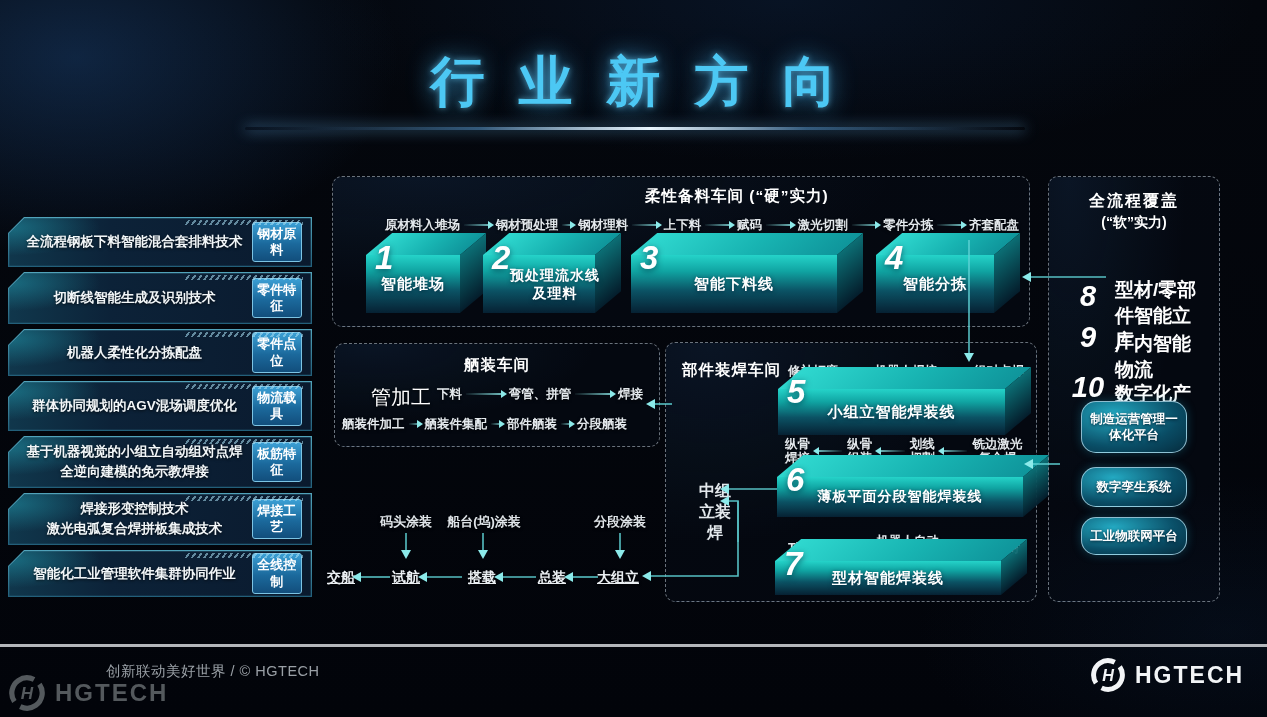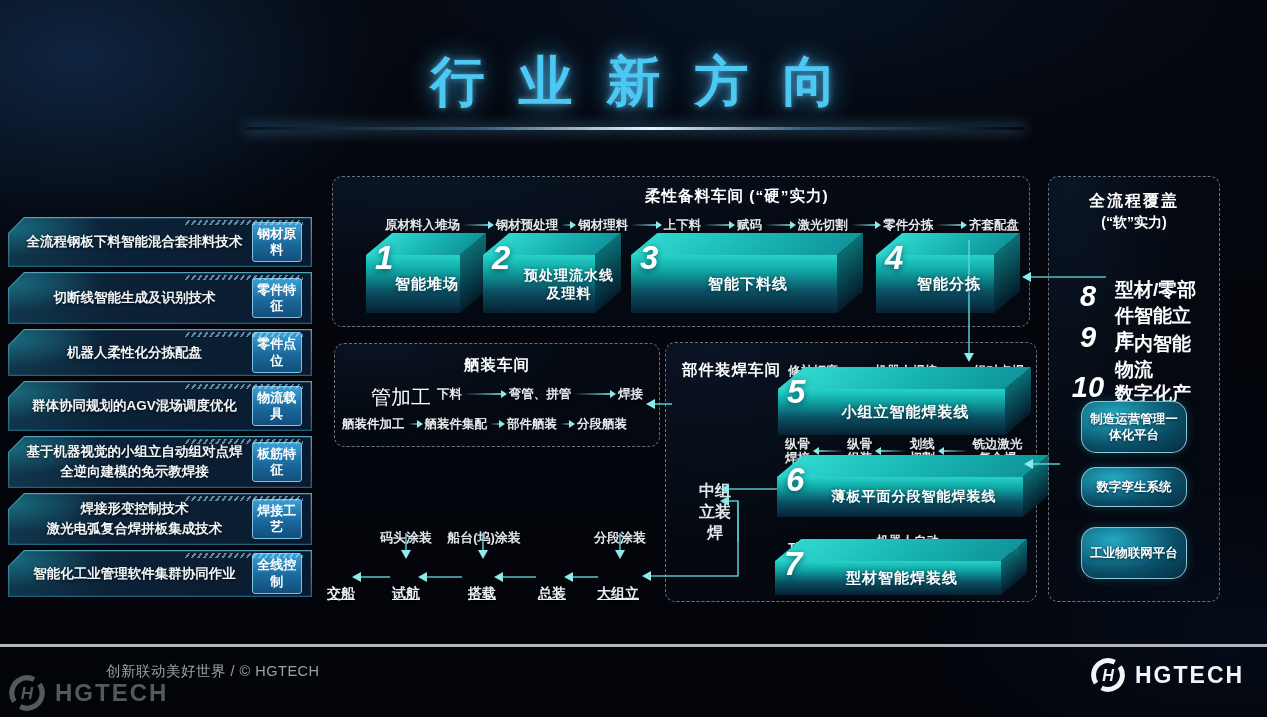--- a/index.html
+++ b/index.html
@@ -64,37 +64,37 @@
     background:linear-gradient(90deg,#2fd8cf,#18b4b2 55%,#0f959b);}
   .b-right{position:absolute;left:var(--w);top:22px;width:26px;height:var(--h);
     transform:skewY(-40deg);transform-origin:0 0;
     background:linear-gradient(180deg,rgba(12,116,122,.95),rgba(4,30,45,.95));}
   .b-front{position:absolute;left:0;top:22px;width:var(--w);height:var(--h);
     background:linear-gradient(180deg,#25d3c9 0%,#10a4a2 28%,#0b5264 62%,#062133 100%);}
   .b-num{position:absolute;left:9px;top:6px;font-style:italic;font-weight:800;font-size:33px;
     color:#fff;text-shadow:0 2px 6px rgba(0,40,60,.65);z-index:2;}
   .b-label{position:absolute;left:0;width:var(--w);top:calc(22px + var(--h)/2 - 9px);z-index:2;
     text-align:center;font-size:15px;font-weight:800;letter-spacing:1px;color:#fff;
-    text-shadow:0 1px 4px rgba(0,30,50,.75);line-height:1.25;padding-left:14px;}
+    text-shadow:0 1px 4px rgba(0,30,50,.75);line-height:1.25;}
   .b-label.two{top:calc(22px + var(--h)/2 - 17px);font-size:14px;margin-left:16px;}
   .b-label .l2:empty{display:none;}
   
   .cov-title{position:absolute;left:0;right:0;top:14px;text-align:center;font-size:16px;font-weight:800;letter-spacing:2px;}
   .cov-sub{position:absolute;left:0;right:0;top:37px;text-align:center;font-size:14px;font-weight:800;}
   .cov-item{position:absolute;left:20px;display:flex;align-items:center;}
   .cov-num{width:38px;text-align:center;font-style:italic;font-weight:800;font-size:29px;flex:none;}
   .cov-label{margin-left:8px;width:88px;font-size:19px;font-weight:800;line-height:1.35;margin-top:38px;}
   .plat{position:absolute;left:32px;width:106px;border-radius:15px;display:flex;align-items:center;justify-content:center;
     text-align:center;font-size:12.5px;font-weight:800;line-height:1.3;padding:2px 4px;box-sizing:border-box;
     background:radial-gradient(ellipse at 30% 25%,rgba(40,190,215,.85),rgba(10,80,105,.95) 60%,rgba(6,44,62,.98)),#083248;
     border:1px solid rgba(185,228,244,.75);box-shadow:0 0 10px rgba(30,150,180,.35);
     text-shadow:0 1px 3px rgba(0,20,35,.8);}
   
   .flabel{position:absolute;transform:translateX(-50%);white-space:nowrap;font-size:13px;
-    font-weight:600;color:#dfe4e8;text-shadow:0 1px 3px rgba(0,0,0,.8);margin-top:16px;}
+    font-weight:600;color:#dfe4e8;text-shadow:0 1px 3px rgba(0,0,0,.8);}
   .flabel.big{font-size:14px;font-weight:700;color:#eaeef2;text-decoration:underline;}
   .mid-label{position:absolute;width:46px;text-align:center;font-size:16px;font-weight:700;
     color:#e3e8ec;line-height:1.3;margin-left:12px;}
   .connectors{position:absolute;left:0;top:0;pointer-events:none;}
   
   .foot-line{position:absolute;top:644px;left:0;width:1267px;height:2.5px;background:#c3c7cb;opacity:.92;}
   .tagline{position:absolute;left:106px;top:662px;font-size:14.5px;color:#9aa0a6;letter-spacing:.5px;}
   .brand{position:absolute;display:flex;align-items:center;gap:9px;}
   .brand-left{left:8px;top:674px;color:#54595d;}
   .brand-right{left:1090px;top:657px;color:#f2f4f6;}
@@ -331,21 +331,21 @@
     <div class="cov-item" style="top:116px">
       <div class="cov-num">9</div>
       <div class="cov-label">厂内智能物流</div>
     </div>
     <div class="cov-item" style="top:166px">
       <div class="cov-num">10</div>
       <div class="cov-label">数字化产品</div>
     </div>
     <div class="plat" style="top:224px;height:52px">制造运营管理一体化平台</div>
     <div class="plat" style="top:290px;height:40px">数字孪生系统</div>
-    <div class="plat" style="top:350px;height:52px">工业物联网平台</div>
+    <div class="plat" style="top:340px;height:38px">工业物联网平台</div>
   </div>
 
   <div class="flabel" style="left:406px;top:513px">码头涂装</div>
   <div class="flabel" style="left:484px;top:513px">船台(坞)涂装</div>
   <div class="flabel" style="left:620px;top:513px">分段涂装</div>
 
   <div class="flabel big" style="left:341px;top:569px">交船</div>
   <div class="flabel big" style="left:406px;top:569px">试航</div>
   <div class="flabel big" style="left:482px;top:569px">搭载</div>
   <div class="flabel big" style="left:552px;top:569px">总装</div>

